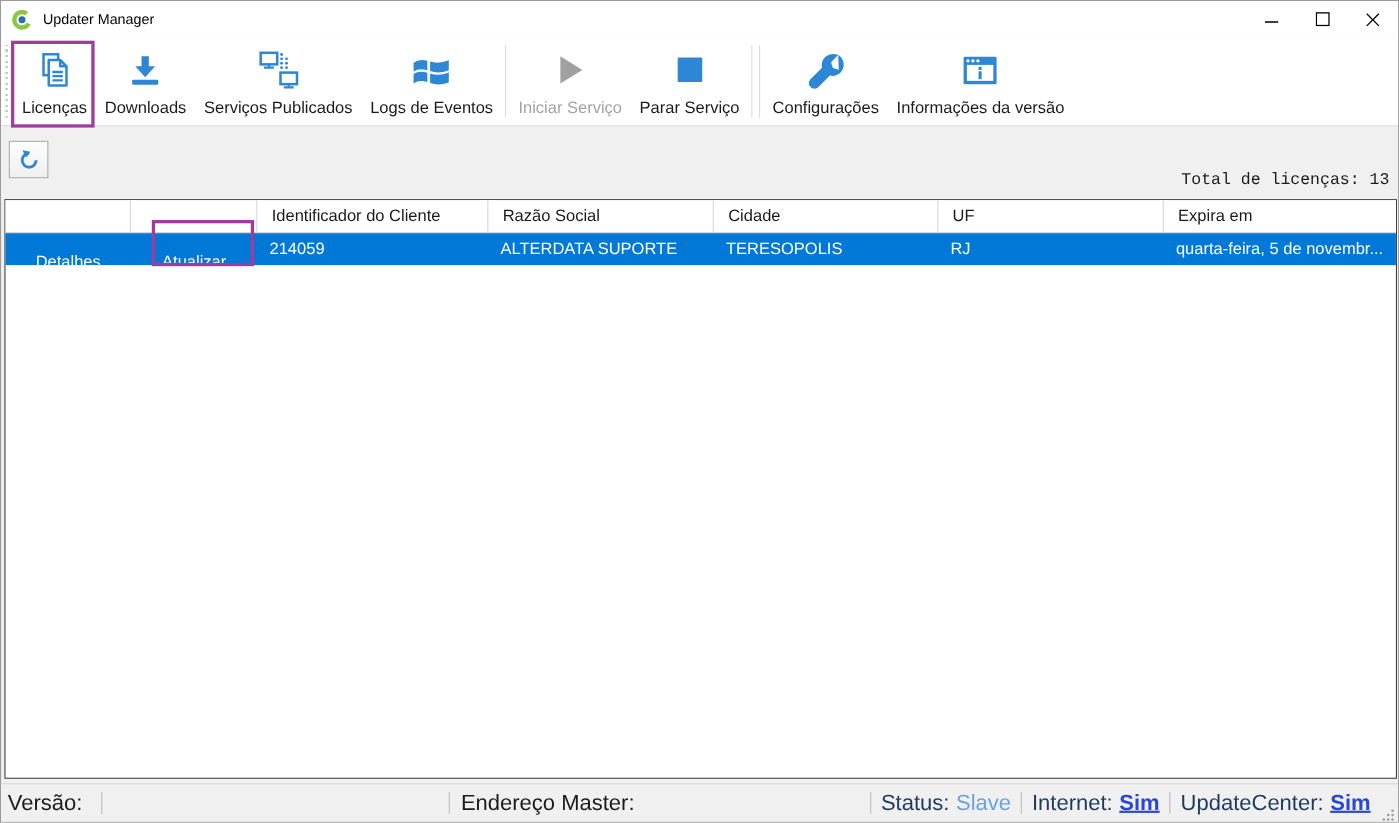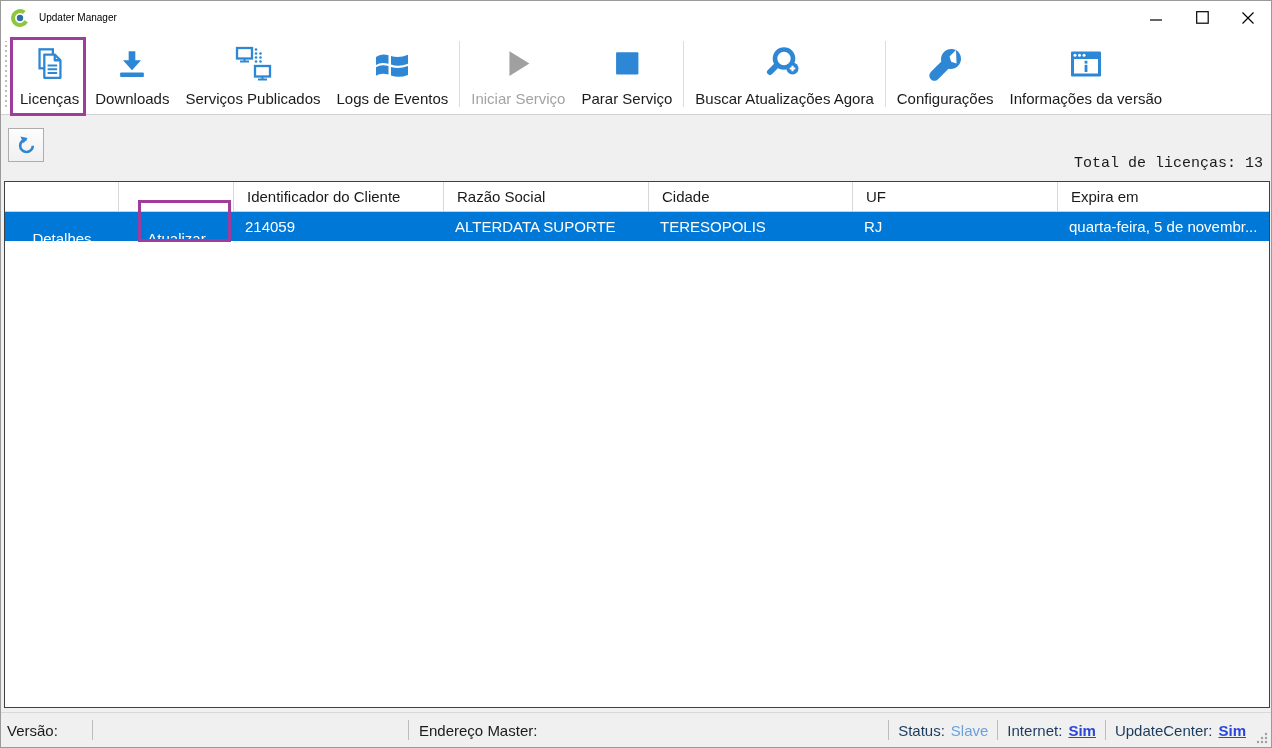--- a/index.html
+++ b/index.html
@@ -2,21 +2,21 @@
 <html style="--accent-blue: #2e87d4; --selection-blue: #0078d7; --annotation-purple: #a03c9c; --slave-blue: #6aa2dd; --link-blue: #2946d8;"><head>
 <meta charset="utf-8">
 <style>
   html,body{margin:0;padding:0;overflow:hidden;}
   body{width:1272px;height:748px;font-family:"Liberation Sans",sans-serif;background:#e8e8e8;}
   .window{position:relative;width:1272px;height:748px;box-sizing:border-box;border:1px solid #9a9a9a;background:#f0f0f0;overflow:hidden;}
 
   
   .titlebar{height:33px;background:#fff;display:flex;align-items:center;padding-left:9px;}
   .app-icon{width:20px;height:20px;display:flex;align-items:center;justify-content:center;}
-  .title{font-size:10px;color:#000;margin-left:9px;}
+  .title{font-size:13px;color:#000;margin-left:9px;}
   .win-controls{margin-left:auto;display:flex;height:100%;}
   .win-btn{width:46px;display:flex;align-items:center;justify-content:center;cursor:default;}
 
   
   .toolbar{height:81px;background:#fff;border-bottom:1px solid #d2d2d2;display:flex;align-items:stretch;padding-left:11px;position:relative;box-sizing:border-box;}
   .toolbar-grip{position:absolute;left:4px;top:7px;bottom:7px;width:2px;
     background:repeating-linear-gradient(0deg,#bdbdbd 0 2px,transparent 2px 5px);}
   .tb-btn{display:flex;flex-direction:column;align-items:center;justify-content:flex-end;
     padding:5px 8px 7px;font-size:15px;color:#1b1b1b;white-space:nowrap;}
   .tb-btn .icon{height:48px;display:flex;align-items:center;justify-content:center;margin-bottom:1px;}
@@ -42,21 +42,21 @@
     border-right:1px solid #d8d8d8;box-sizing:border-box;overflow:hidden;white-space:nowrap;}
   .th:last-child{border-right:none;}
   .trow{background:var(--selection-blue,#0078d7);color:#fff;font-size:15px;}
   .cell{display:flex;align-items:center;padding-left:11px;overflow:hidden;white-space:nowrap;}
   .cell.link-cell{justify-content:center;padding-left:0;}
   .row-link{color:#fff;text-decoration:underline;cursor:pointer;margin-top:24px;}
 
   
   .statusbar{position:absolute;left:0;right:0;bottom:0;height:35px;box-sizing:border-box;
     background:#f0f0f0;border-top:1px solid #d8d8d8;display:flex;align-items:center;
-    font-size:15px;color:#1b1b1b;}
+    font-size:20px;color:#1b1b1b;}
   .sb-sep{width:1px;height:20px;background:#bdbdbd;flex:none;}
   .sb-versao{width:91px;padding-left:6px;box-sizing:border-box;flex:none;}
   .sb-empty{width:315px;flex:none;}
   .sb-master{padding:0 10px;flex:none;}
   .sb-spacer{flex:1;}
   .sb-group{display:flex;align-items:center;padding:0 9px;gap:6px;flex:none;}
   .sb-status-label{color:#1c3a5e;}
   .sb-slave{color:var(--slave-blue,#6aa2dd);}
   .sb-sim{color:var(--link-blue,#2946d8);text-decoration:underline;font-weight:700;cursor:pointer;}
   .resize-grip{width:14px;height:14px;margin:0 2px 2px 0;align-self:flex-end;flex:none;}
@@ -173,31 +173,20 @@
       <span class="icon">
         <svg width="38" height="38" viewBox="0 0 40 40">
           <rect x="8.5" y="6.5" width="23.5" height="23.5" rx="1" class="blue-fill"></rect>
         </svg>
       </span>
       <span>Parar Serviço</span>
     </div>
 
     <div class="tb-sep"></div>
 
-    <div class="tb-btn">
-      <span class="icon">
-        <svg width="40" height="40" viewBox="0 0 40 40" fill="none">
-          <circle cx="19" cy="13.5" r="9" class="blue-stroke" stroke-width="4.6"></circle>
-          <path d="M11.5 20.5 L5 27" class="blue-stroke" stroke-width="6" stroke-linecap="round"></path>
-          <circle cx="27.5" cy="23.5" r="6" class="blue-fill"></circle>
-          <path d="M27.5 20.7 v5.6 M24.7 23.5 h5.6" stroke="#fff" stroke-width="2.1"></path>
-        </svg>
-      </span>
-      <span>Buscar Atualizações Agora</span>
-    </div>
 
     <div class="tb-sep"></div>
 
     <div class="tb-btn">
       <span class="icon">
         <svg width="40" height="40" viewBox="0 0 40 40">
           <path d="M31 5 c3 1.8 5 5.1 5 8.8 0 5.6-4.6 10.2-10.2 10.2 -0.8 0-1.6-.1-2.3-.3 L13 34.2 c-2 2-5.2 2-7.2 0 -2-2-2-5.2 0-7.2 L16.3 16.5 c-.2-.7-.3-1.5-.3-2.3 C16 8.6 20.6 4 26.2 4 c1.7 0 3.3 .4 4.8 1 L24.5 11.5 l1.7 5.3 5.3 1.7 Z" class="blue-fill"></path>
         </svg>
       </span>
       <span>Configurações</span>

